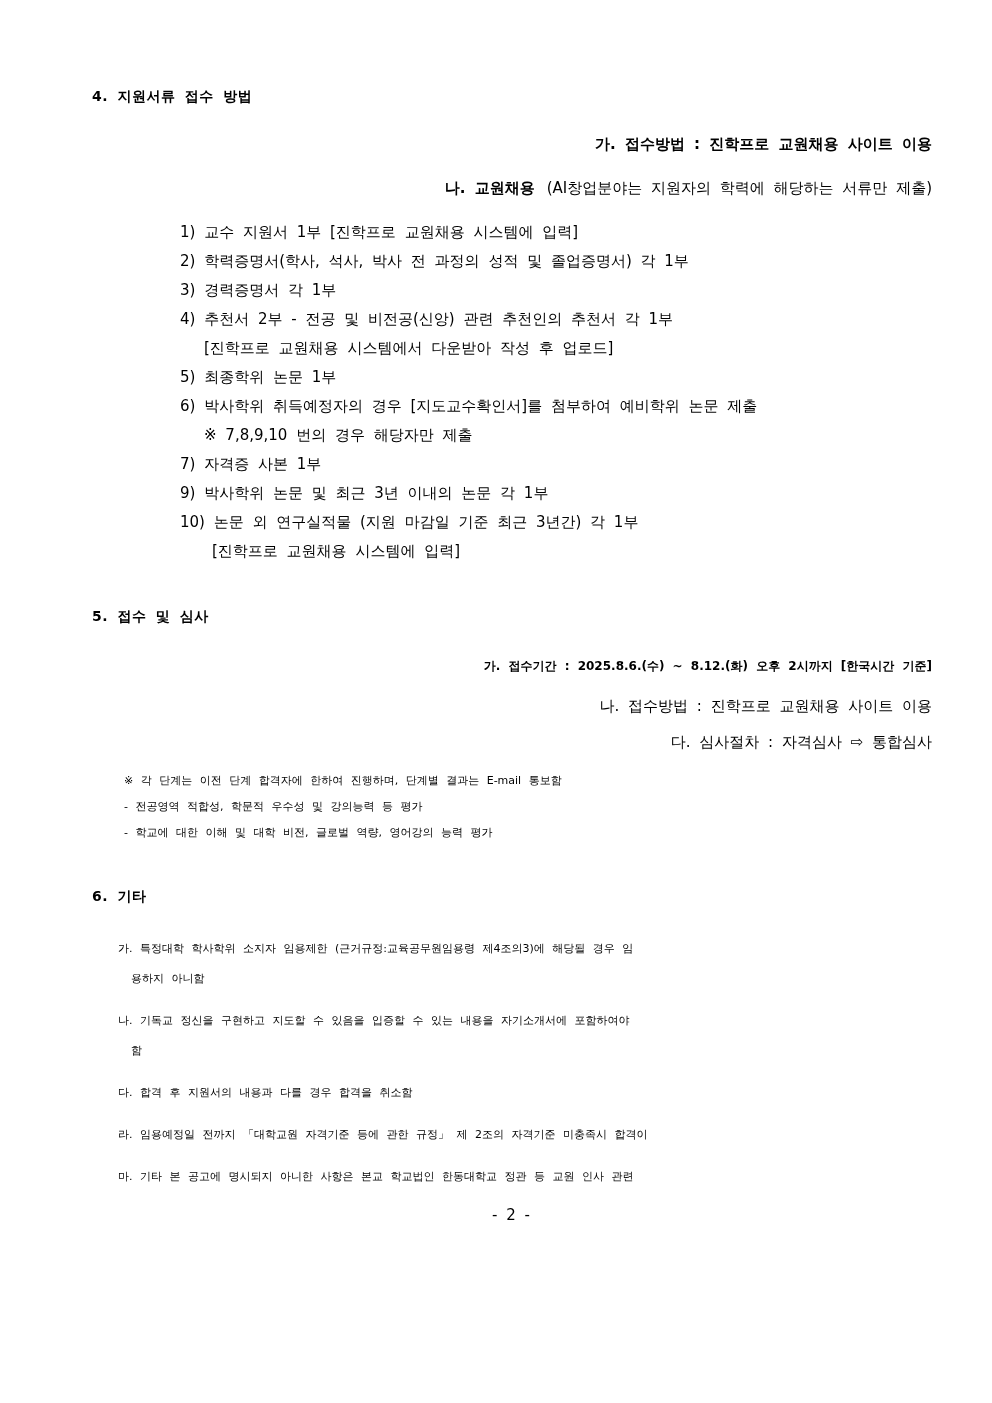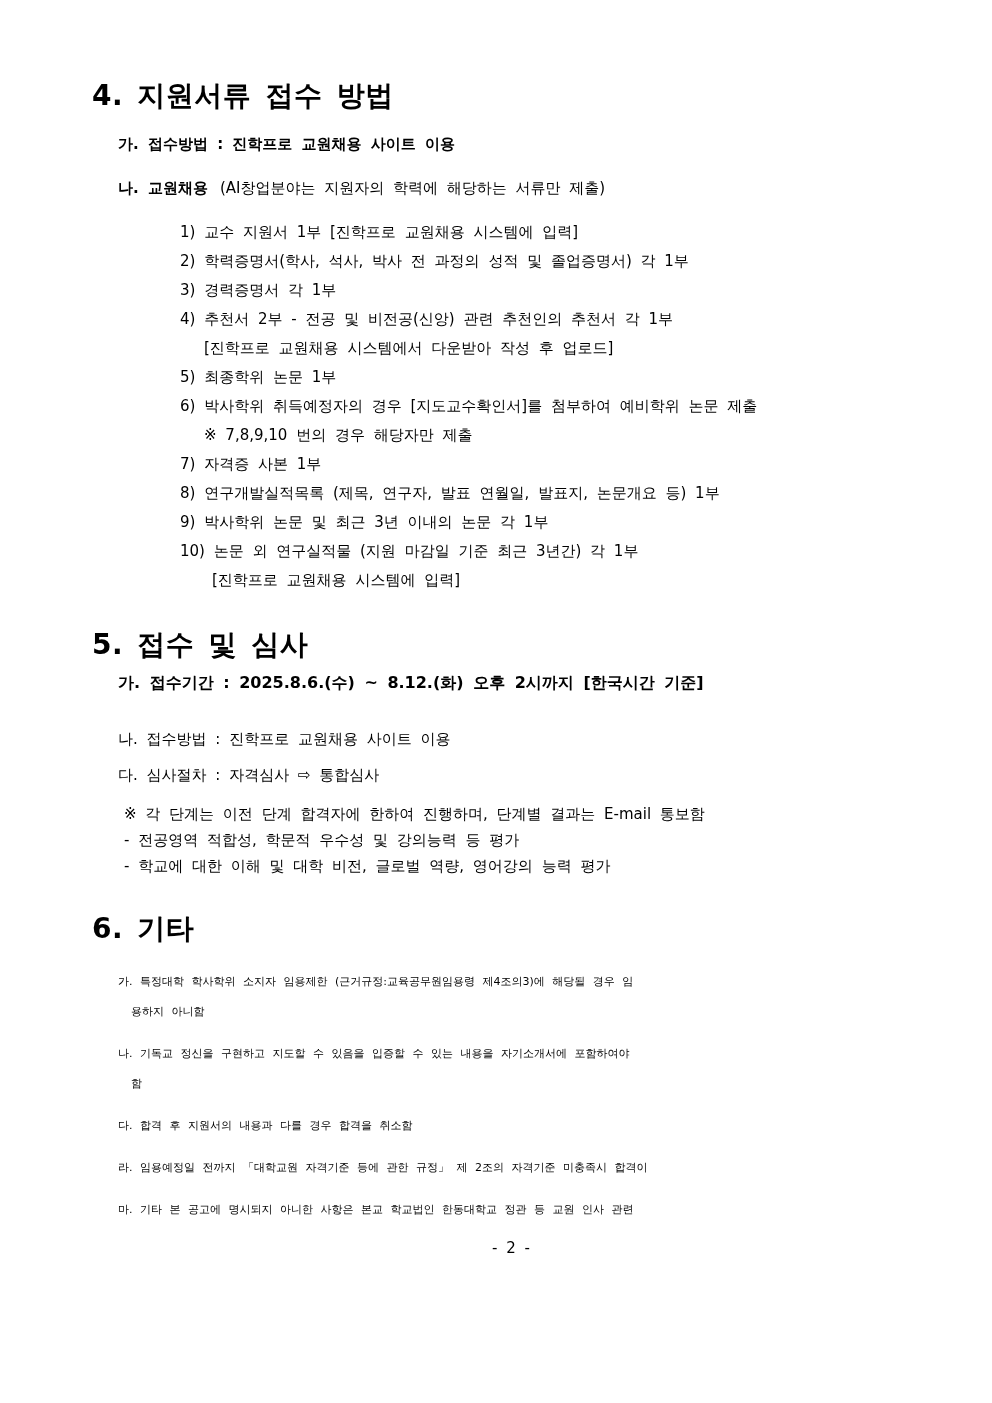--- a/index.html
+++ b/index.html
@@ -13,61 +13,62 @@
     width: 992px;
     height: 1403px;
     background: #ffffff;
     color: #000000;
     font-family: "DejaVu Sans", "Liberation Sans", sans-serif;
     box-sizing: border-box;
     padding: 82px 60px 0 92px;
     overflow: hidden;
   }
   .sec-h {
-    font-size: 28px;
+    font-size: 14px;
     font-weight: bold;
     line-height: 28px;
     margin: 0;
     letter-spacing: 0.5px;
     word-spacing: 4px;
   }
   .sec-h.s5 { margin-top: 36px; }
   .sec-h.s6 { margin-top: 36px; }
 
   p { margin: 0; }
 
   .sub {
     font-size: 15px;
     line-height: 24px;
     margin-left: 26px;
     word-spacing: 4px;
+    text-align: right;
   }
   .bold { font-weight: bold; }
   .ul { text-underline-offset: 3px; }
 
   .s4-ga  { margin-top: 22px; }
   .s4-na  { margin-top: 20px; }
   .s4-na .paren { margin-left: 12px; }
 
   .doclist { margin-top: 18px; }
   .li {
     font-size: 15px;
     line-height: 29px;
     word-spacing: 4px;
   }
   .li.item  { margin-left: 88px;  }
   .li.note  { margin-left: 112px; }
   .li.note2 { margin-left: 120px; }
 
-  .s5-ga { margin-top: 12px; font-size: 16px; }
-  .s5-na { margin-top: 32px; }
+  .s5-ga { margin-top: 24px; font-size: 12px; }
+  .s5-na { margin-top: 16px; }
   .s5-da { margin-top: 12px; }
   .s5-notes { margin-top: 14px; margin-left: 32px; }
   .s5-notes p {
-    font-size: 15px;
+    font-size: 11px;
     line-height: 26px;
     word-spacing: 4px;
   }
 
   .s6-items { margin-top: 24px; }
   .etc-item { margin-bottom: 12px; }
   .etc-item p {
     font-size: 11px;
     line-height: 30px;
     word-spacing: 4px;
@@ -98,21 +99,20 @@
     <div class="doclist">
       <p class="li item">1) 교수 지원서 1부 [진학프로 교원채용 시스템에 입력]</p>
       <p class="li item">2) 학력증명서(학사, 석사, 박사 전 과정의 성적 및 졸업증명서) 각 1부</p>
       <p class="li item">3) 경력증명서 각 1부</p>
       <p class="li item">4) 추천서 2부 - 전공 및 비전공(신앙) 관련 추천인의 추천서 각 1부</p>
       <p class="li note">[진학프로 교원채용 시스템에서 다운받아 작성 후 업로드]</p>
       <p class="li item">5) 최종학위 논문 1부</p>
       <p class="li item">6) 박사학위 취득예정자의 경우 [지도교수확인서]를 첨부하여 예비학위 논문 제출</p>
       <p class="li note">※ 7,8,9,10 번의 경우 해당자만 제출</p>
       <p class="li item">7) 자격증 사본 1부</p>
-      <p class="li item">8) 연구개발실적목록 (제목, 연구자, 발표 연월일, 발표지, 논문개요 등) 1부</p>
       <p class="li item">9) 박사학위 논문 및 최근 3년 이내의 논문 각 1부</p>
       <p class="li item">10) 논문 외 연구실적물 (지원 마감일 기준 최근 3년간) 각 1부</p>
       <p class="li note2">[진학프로 교원채용 시스템에 입력]</p>
     </div>
   </section>
 
   <section>
     <h2 class="sec-h s5">5. 접수 및 심사</h2>
 
     <p class="sub bold s5-ga">가. 접수기간 : 2025.8.6.(수) ~ 8.12.(화) 오후 2시까지 [한국시간 기준]</p>

